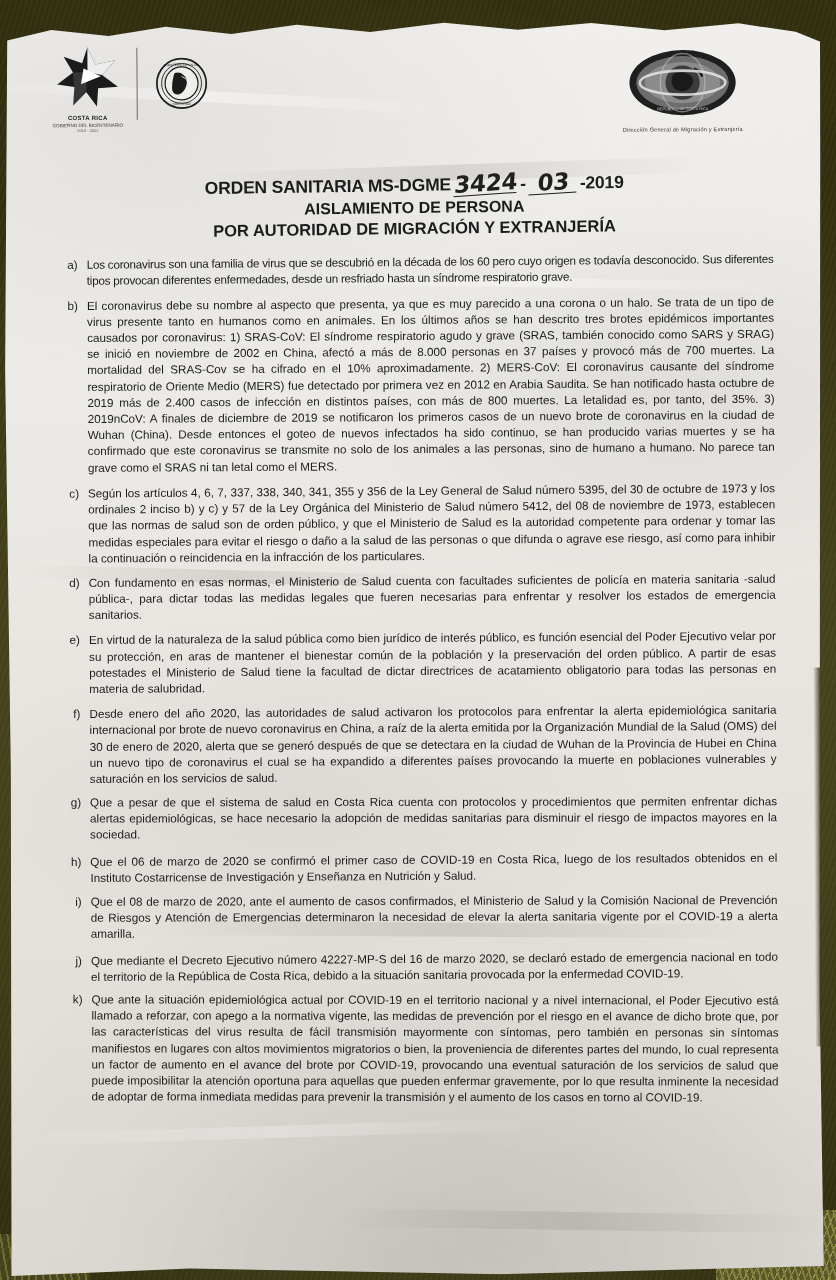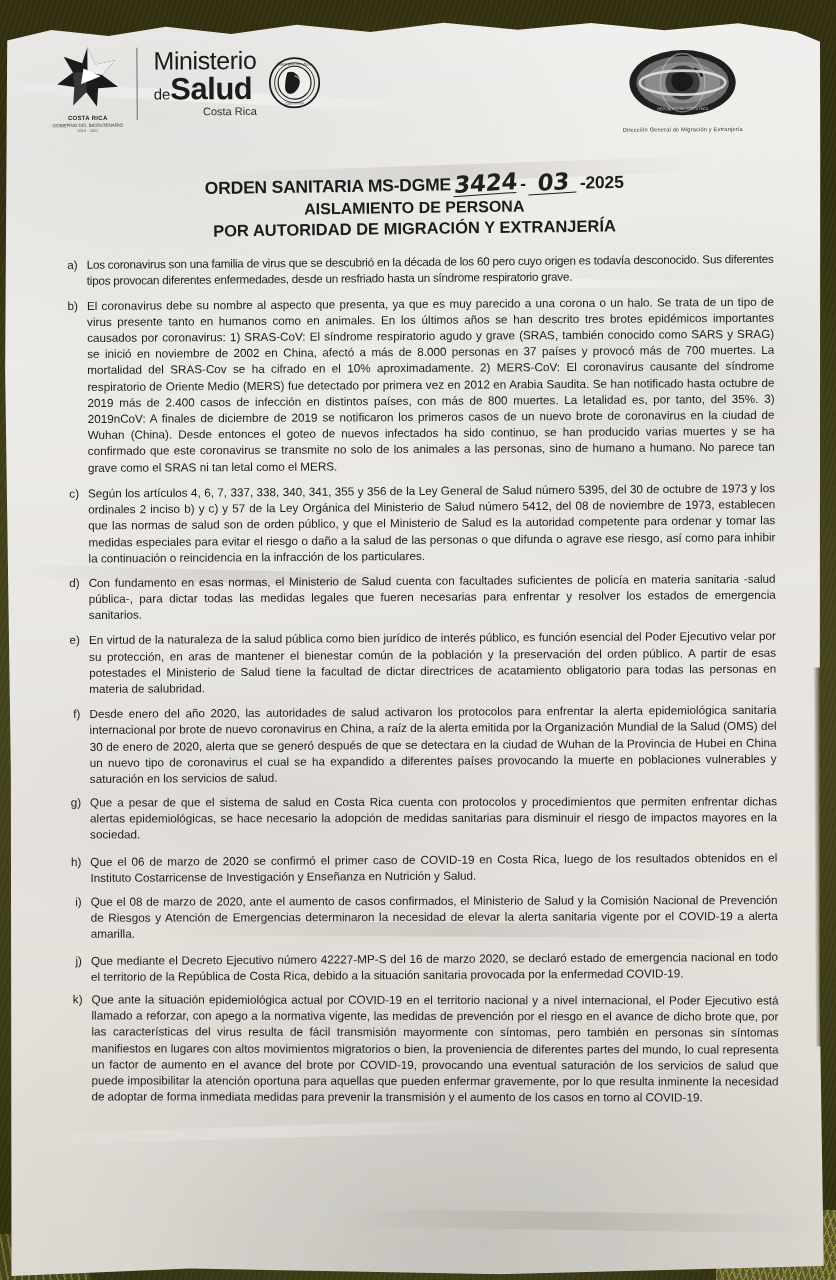--- a/index.html
+++ b/index.html
@@ -239,27 +239,20 @@
             <path d="M28 40 L50 40 L48 70 L28 90 L30 62 Z" fill="#ffffff" opacity=".12"></path>
             <path d="M44 34 L70 46 L40 58 Z" fill="#ffffff"></path>
           </svg>
           <div class="cap1">COSTA RICA</div>
           <div class="cap2">GOBIERNO DEL BICENTENARIO</div>
           <div class="cap3">2018 - 2022</div>
         </div>
 
         <div class="vdiv"></div>
 
-        <div class="minis">
-          <div class="l1">Ministerio</div>
-          <div class="l2">
-            <small>de</small><b>Salud</b>
-          </div>
-          <div class="l3">Costa Rica</div>
-        </div>
 
         <div class="seal">
           <svg width="52" height="52" viewBox="0 0 60 60">
             <circle cx="30" cy="30" r="28.5" fill="none" stroke="#1b1b1b" stroke-width="2"></circle>
             <circle cx="30" cy="30" r="23" fill="none" stroke="#1b1b1b" stroke-width="1"></circle>
             <circle cx="30" cy="30" r="19" fill="#f0eeea" stroke="#1b1b1b" stroke-width="1.4"></circle>
             <path d="M22 18 q6 -2 10 2 q5 4 4 10 q-1 7 -6 11 q-4 3 -8 1 q-3 -2 -3 -7 q0 -6 1 -10 q1 -5 2 -7 z" fill="#1b1b1b"></path>
             <path d="M30 22 q5 1 7 6 q1 5 -2 9" fill="none" stroke="#f0eeea" stroke-width="1"></path>
             <text x="30" y="10" font-size="3.6" fill="#1b1b1b" text-anchor="middle" font-family="Liberation Sans, sans-serif">MINISTERIO DE SALUD</text>
             <text x="30" y="55" font-size="3.6" fill="#1b1b1b" text-anchor="middle" font-family="Liberation Sans, sans-serif">COSTA RICA</text>
@@ -285,21 +278,21 @@
       </div>
     </div>
 
     <div class="title-block">
       <div class="title-main">
         <span>ORDEN SANITARIA MS-DGME</span>
           <span class="hand">3424</span>
           <span>-</span>
           <span class="hand short">03</span>
           <span>-</span>
-          <span>2025</span>
+          <span>2019</span>
       </div>
       <div class="title-sub1">AISLAMIENTO DE PERSONA</div>
       <div class="title-sub2">POR AUTORIDAD DE MIGRACIÓN Y EXTRANJERÍA</div>
     </div>
 
     <ol class="clauses" id="clause-list">
         <li class="condensed">
           <span class="marker">a)</span>
           <span class="ptext">Los coronavirus son una familia de virus que se descubrió en la década de los 60 pero cuyo origen es todavía desconocido. Sus diferentes tipos provocan diferentes enfermedades, desde un resfriado hasta un síndrome respiratorio grave.</span>
         </li>

